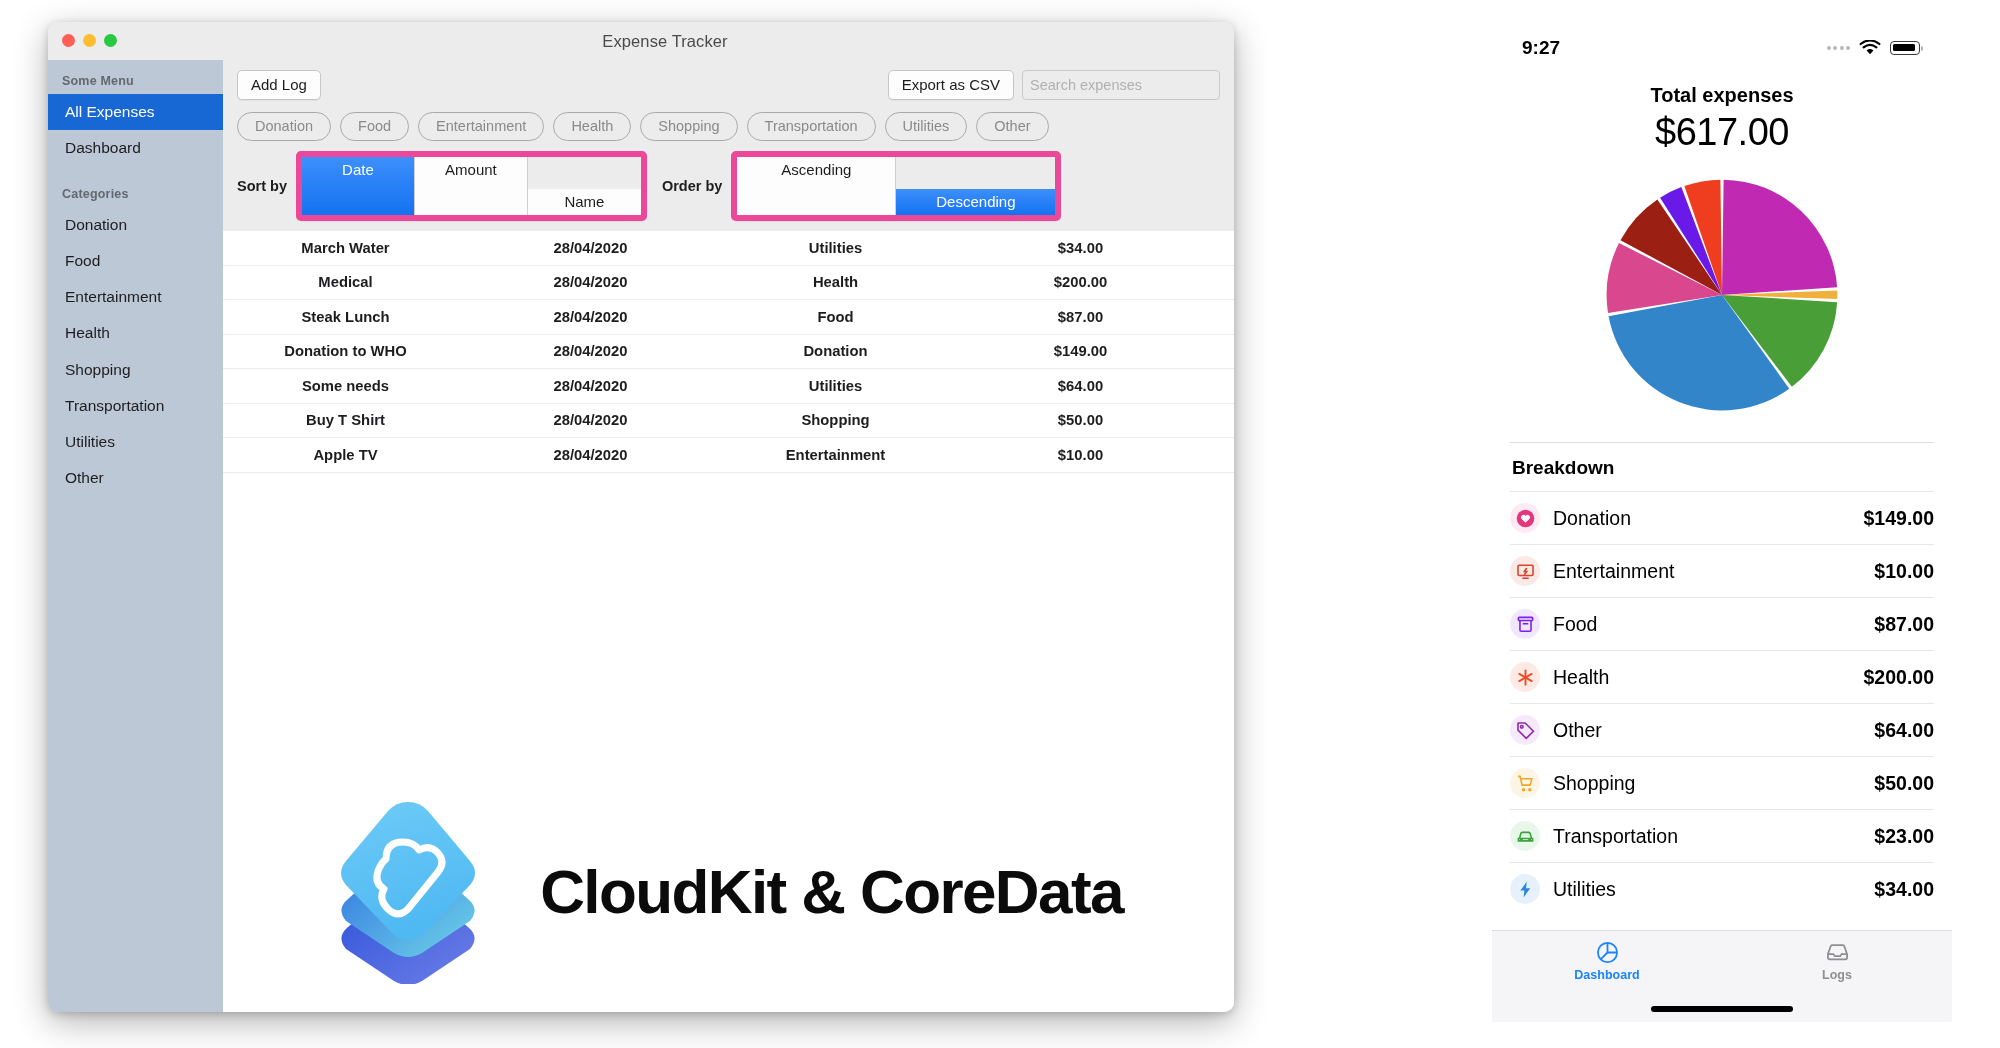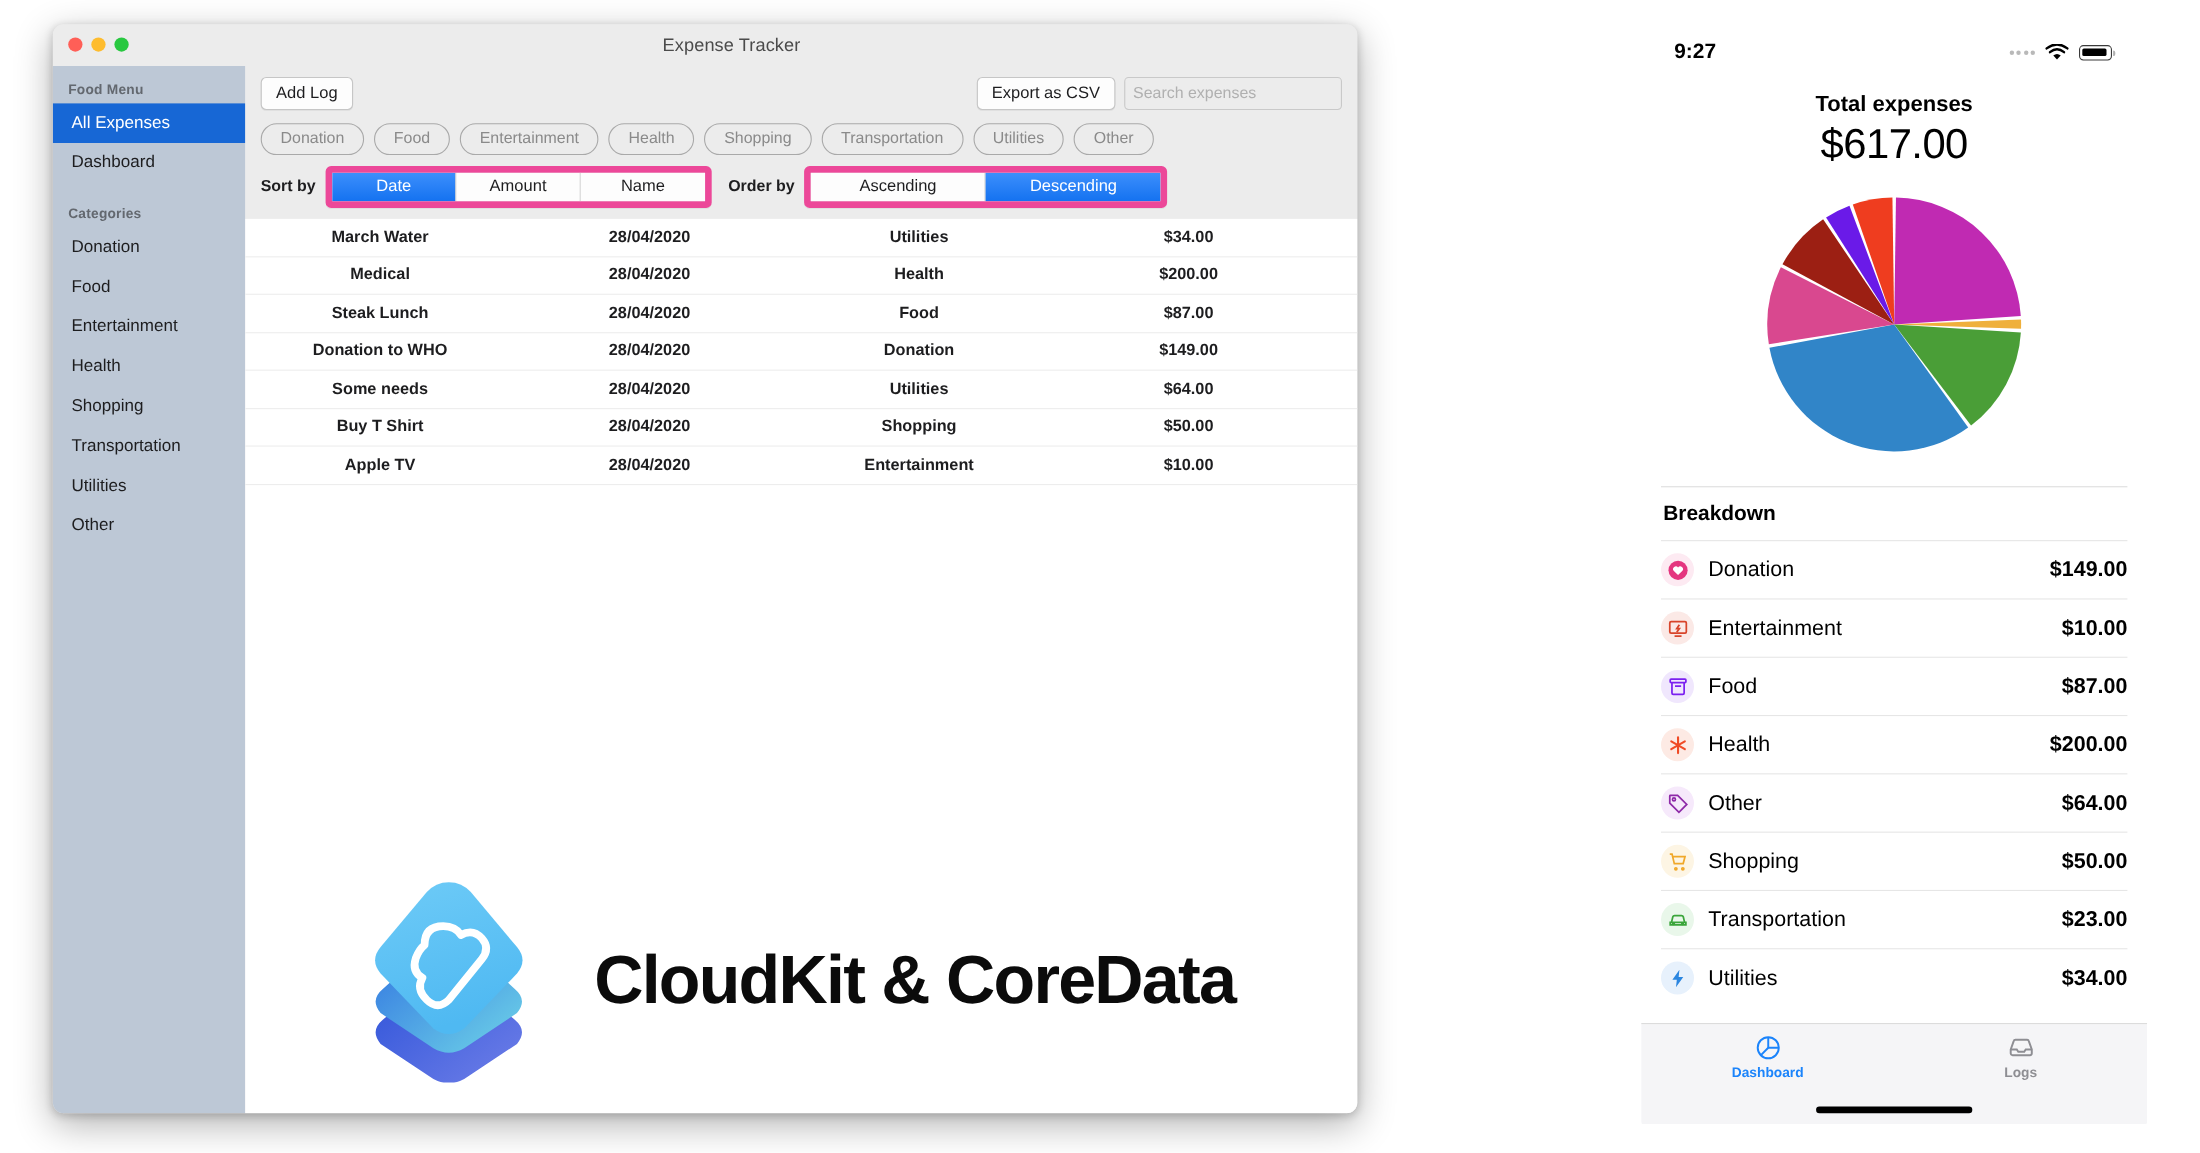--- a/index.html
+++ b/index.html
@@ -125,21 +125,21 @@
   }
   .seg {
     background: #fdfdfd;
     color: #1d1d1f;
     font-size: 15px;
     padding: 4px 0 5px 0;
     text-align: center;
     border-right: 1px solid #cfcfcf;
     cursor: default;
   }
-  .seg:last-child { border-right: none; }
+  .seg:last-child { border-right: none; margin-top: 32px; }
   .seg.active {
     background: linear-gradient(#3d8ffc, #1472f0);
     color: #fff;
   }
   .seg-sort .seg { width: 113px; }
   .seg-order .seg { width: 159px; }
 
   
   .table-area { flex: 1; background: #ffffff; position: relative; }
   .row {
@@ -254,21 +254,21 @@
         <span class="dot red"></span>
         <span class="dot yellow"></span>
         <span class="dot green"></span>
       </div>
       <div class="win-title">Expense Tracker</div>
     </div>
 
     <div class="win-body">
 
       <div class="sidebar">
-        <div class="side-head">Food Menu</div>
+        <div class="side-head">Some Menu</div>
         <div class="side-item selected">All Expenses</div>
         <div class="side-item">Dashboard</div>
         <div class="side-gap"></div>
         <div class="side-head">Categories</div>
         <div class="side-item">Donation</div>
         <div class="side-item">Food</div>
         <div class="side-item">Entertainment</div>
         <div class="side-item">Health</div>
         <div class="side-item">Shopping</div>
         <div class="side-item">Transportation</div>

